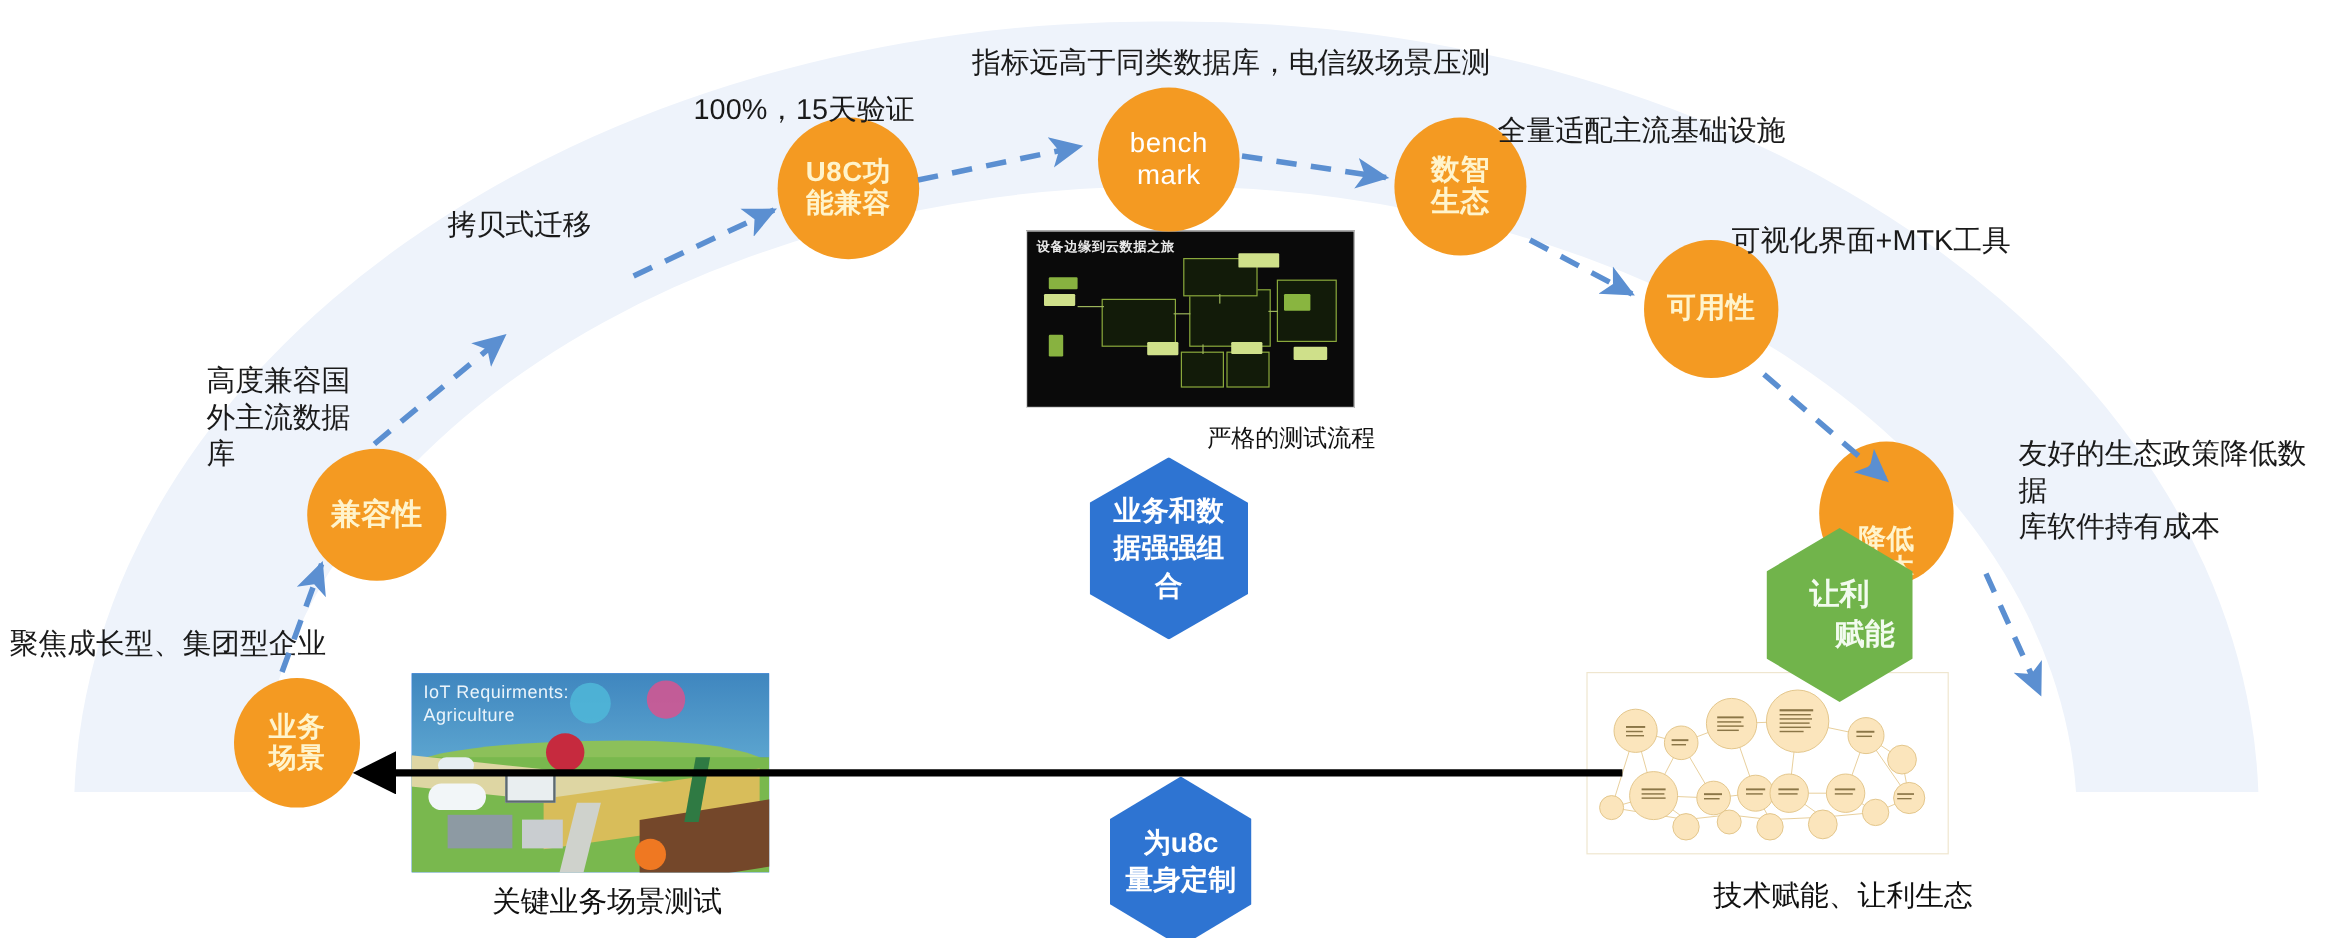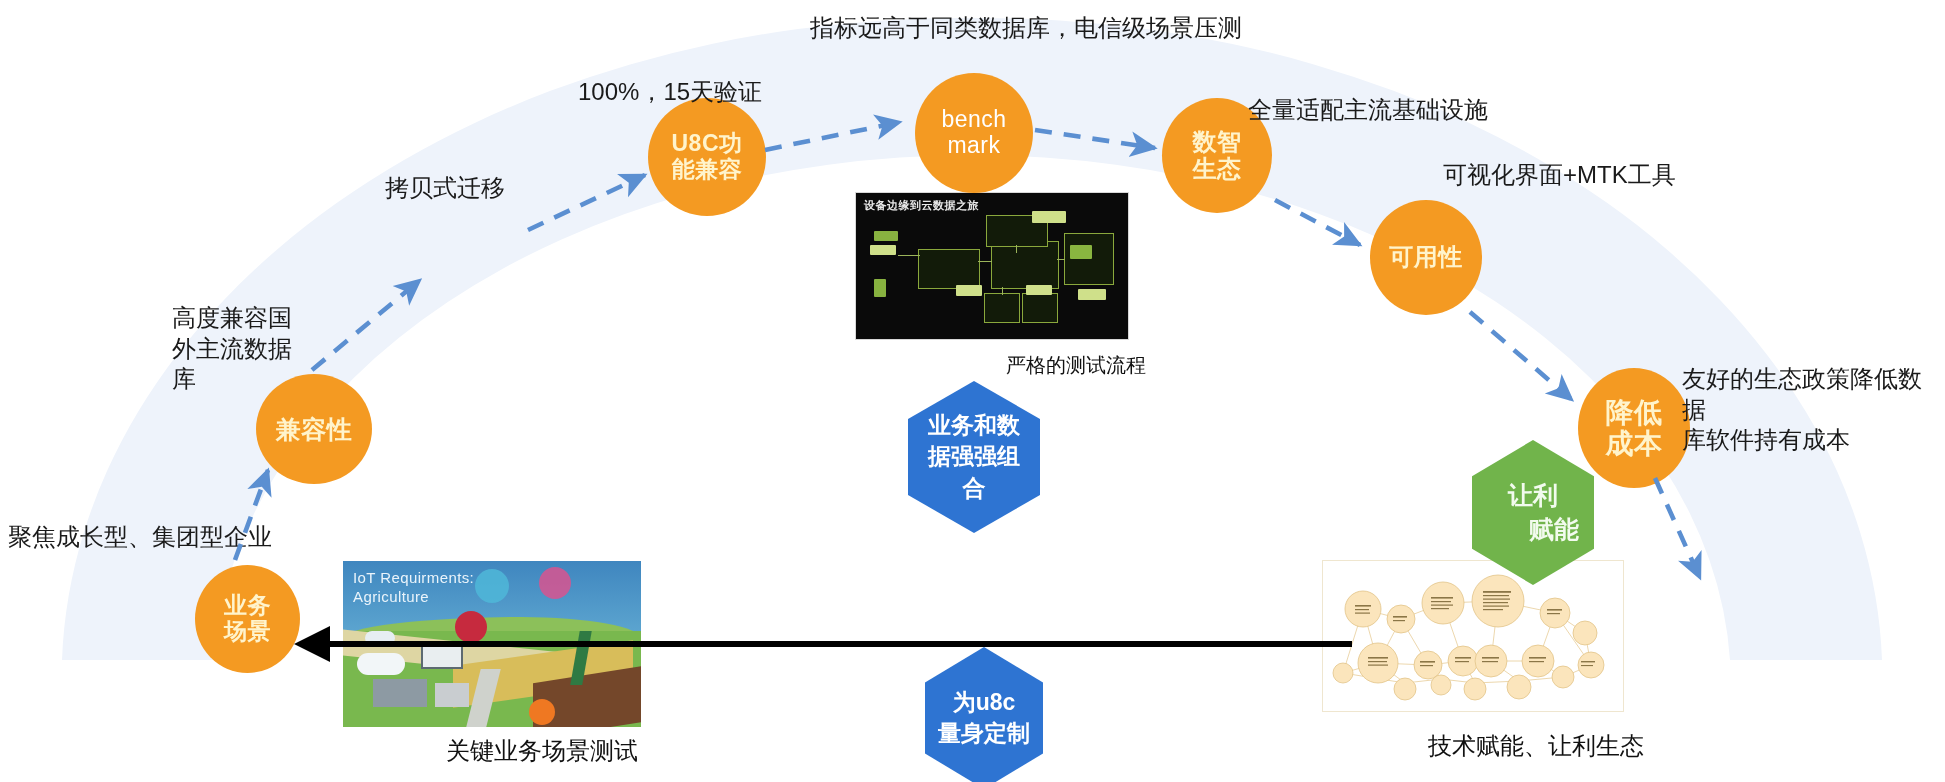--- a/index.html
+++ b/index.html
@@ -121,29 +121,29 @@
     </g>
     <path d="M 1352 644 L 300 644" stroke="#000000" stroke-width="6" fill="none" marker-end="url(#ahk)"></path>
   </svg>
 
   <div class="note" style="left:8px;top:522px;font-size:24px;">聚焦成长型、集团型企业</div>
 
   <div class="note" style="left:172px;top:303px;font-size:24px;">高度兼容国
 外主流数据
 库</div>
 
-  <div class="note" style="left:385px;top:173px;font-size:24px;">拷贝式迁移</div>
+  <div class="note" style="left:373px;top:173px;font-size:24px;">拷贝式迁移</div>
 
   <div class="note" style="left:578px;top:77px;font-size:24px;">100%，15天验证</div>
 
-  <div class="note" style="left:810px;top:13px;font-size:24px;">指标远高于同类数据库，电信级场景压测</div>
+  <div class="note" style="left:810px;top:38px;font-size:24px;">指标远高于同类数据库，电信级场景压测</div>
 
   <div class="note" style="left:1248px;top:95px;font-size:24px;">全量适配主流基础设施</div>
 
-  <div class="note" style="left:1443px;top:160px;font-size:24px;">可视化界面+MTK工具</div>
+  <div class="note" style="left:1443px;top:186px;font-size:24px;">可视化界面+MTK工具</div>
 
   <div class="note" style="left:1682px;top:364px;font-size:24px;">友好的生态政策降低数据
 库软件持有成本</div>
 
   <div class="onode" style="left:195px;top:565px;width:105px;height:108px;font-size:23px;">
     <span>
       <b style="display:block;font-weight:700;">业务</b>
       <b style="display:block;font-weight:700;">场景</b>
     </span>
   </div>
@@ -175,21 +175,21 @@
       <b style="display:block;font-weight:400;">mark</b>
     </span>
   </div>
 
   <div class="onode" style="left:1370px;top:200px;width:112px;height:115px;font-size:24px;">
     <span>
       <b style="display:block;font-weight:700;">可用性</b>
     </span>
   </div>
 
-  <div class="onode" style="left:1578px;top:368px;width:112px;height:120px;font-size:28px;">
+  <div class="onode" style="left:1516px;top:368px;width:112px;height:120px;font-size:23px;align-items:flex-end;">
     <span>
       <b style="display:block;font-weight:700;">降低</b>
       <b style="display:block;font-weight:700;">成本</b>
     </span>
   </div>
 
 
 
   <div class="hex blue" style="left:908px;top:381px;width:132px;height:152px;font-size:23px;">
     <span>
@@ -227,21 +227,21 @@
     <div class="iot-blk" style="left:232px;top:70px;width:12px;height:54px;background:#2f7a43;transform:skewX(-10deg);"></div>
     <div class="iot-bub" style="left:132px;top:8px;width:34px;height:34px;background:#4fb7d8;opacity:.85;"></div>
     <div class="iot-bub" style="left:196px;top:6px;width:32px;height:32px;background:#d8538f;opacity:.85;"></div>
     <div class="iot-bub" style="left:112px;top:50px;width:32px;height:32px;background:#c62a3e;"></div>
     <div class="iot-bub" style="left:186px;top:138px;width:26px;height:26px;background:#ef7822;"></div>
     <div class="iot-bub" style="left:14px;top:92px;width:48px;height:22px;background:#f2f6f8;border-radius:14px;"></div>
     <div class="iot-bub" style="left:22px;top:70px;width:30px;height:14px;background:#e7eef2;border-radius:10px;"></div>
     <div class="iot-title" style="white-space:pre-line;">IoT Requirments:
 Agriculture</div>
   </div>
-  <div class="pic-cap" style="left:410px;top:735px;font-size:24px;margin-left:36px;">关键业务场景测试</div>
+  <div class="pic-cap" style="left:410px;top:735px;font-size:24px;">关键业务场景测试</div>
 
   <div class="pic pic-dark" style="left:855px;top:192px;width:272px;height:146px;">
     <div class="dk-title">设备边缘到云数据之旅</div>
 
     <div class="dk-box" style="left:62px;top:56px;width:60px;height:38px;"></div>
     <div class="dk-box" style="left:135px;top:48px;width:66px;height:46px;"></div>
     <div class="dk-box" style="left:130px;top:22px;width:60px;height:30px;"></div>
     <div class="dk-box" style="left:208px;top:40px;width:48px;height:50px;"></div>
     <div class="dk-box" style="left:128px;top:100px;width:34px;height:28px;"></div>
     <div class="dk-box" style="left:166px;top:100px;width:34px;height:28px;"></div>

